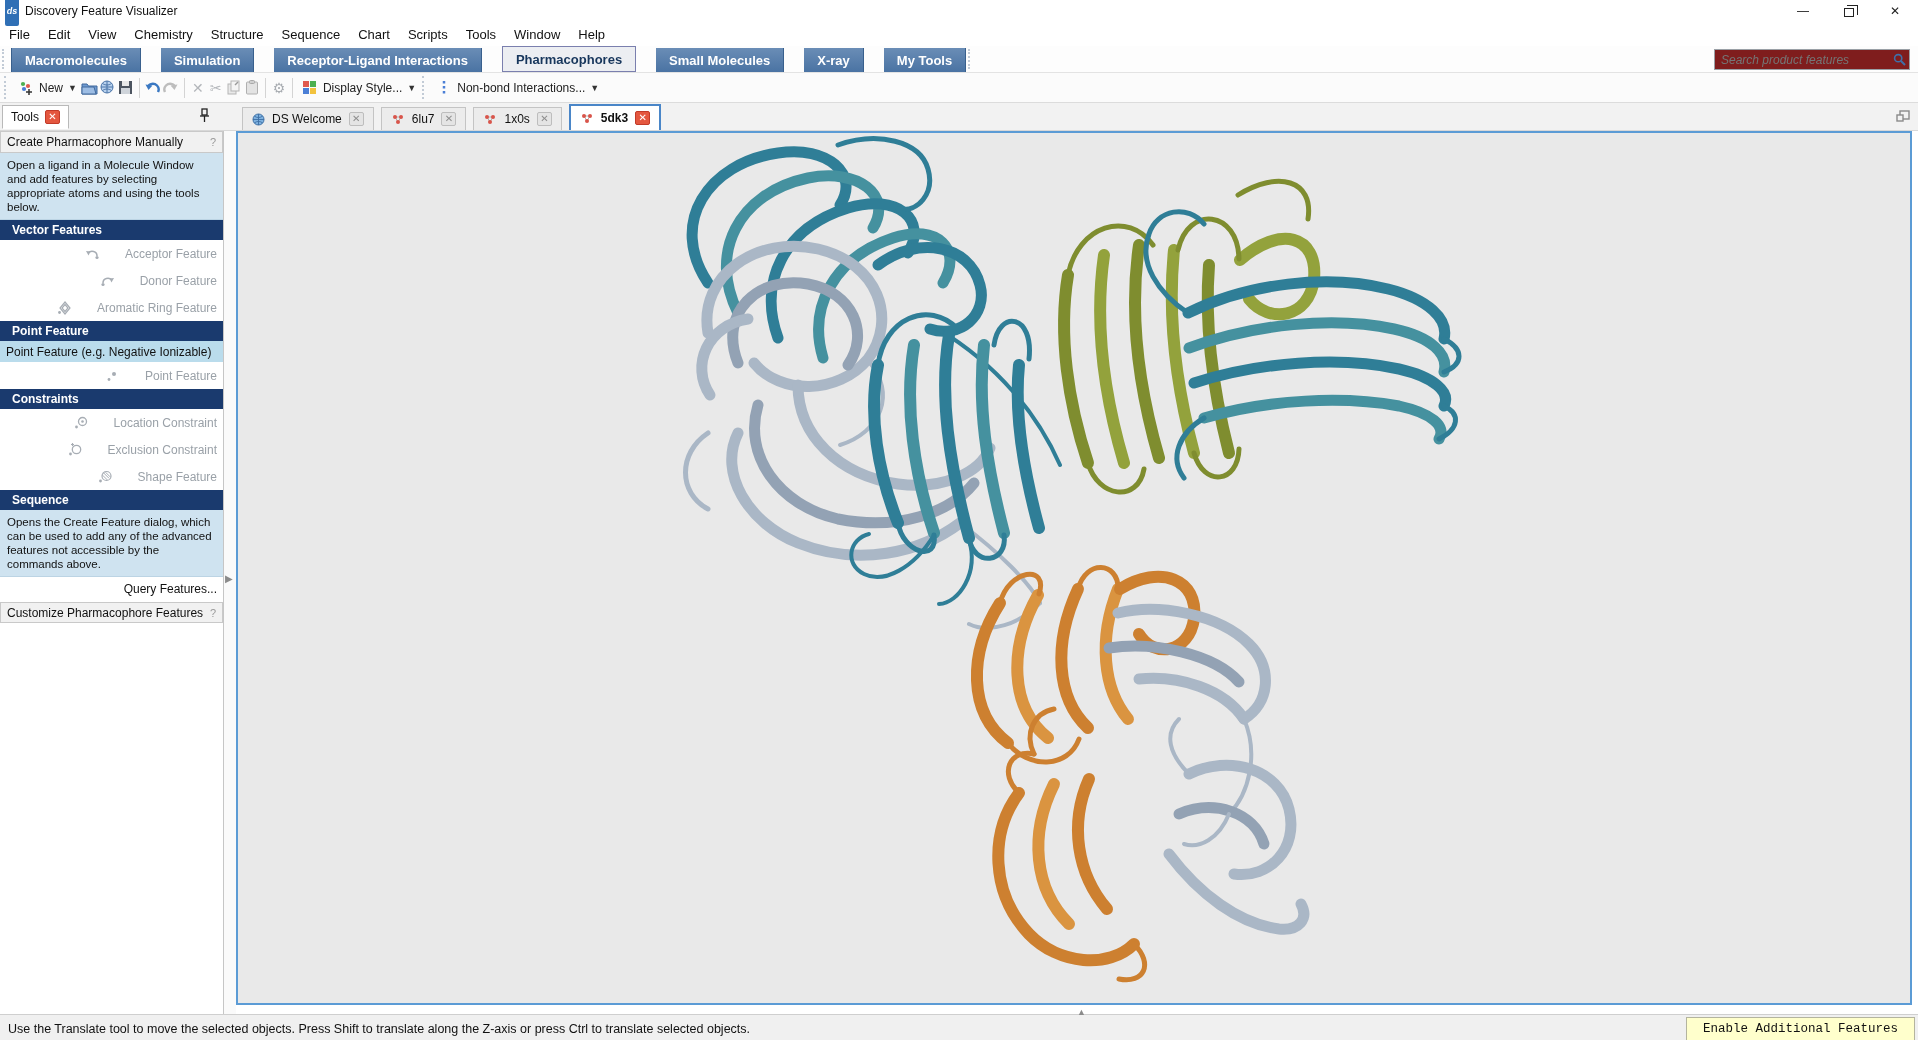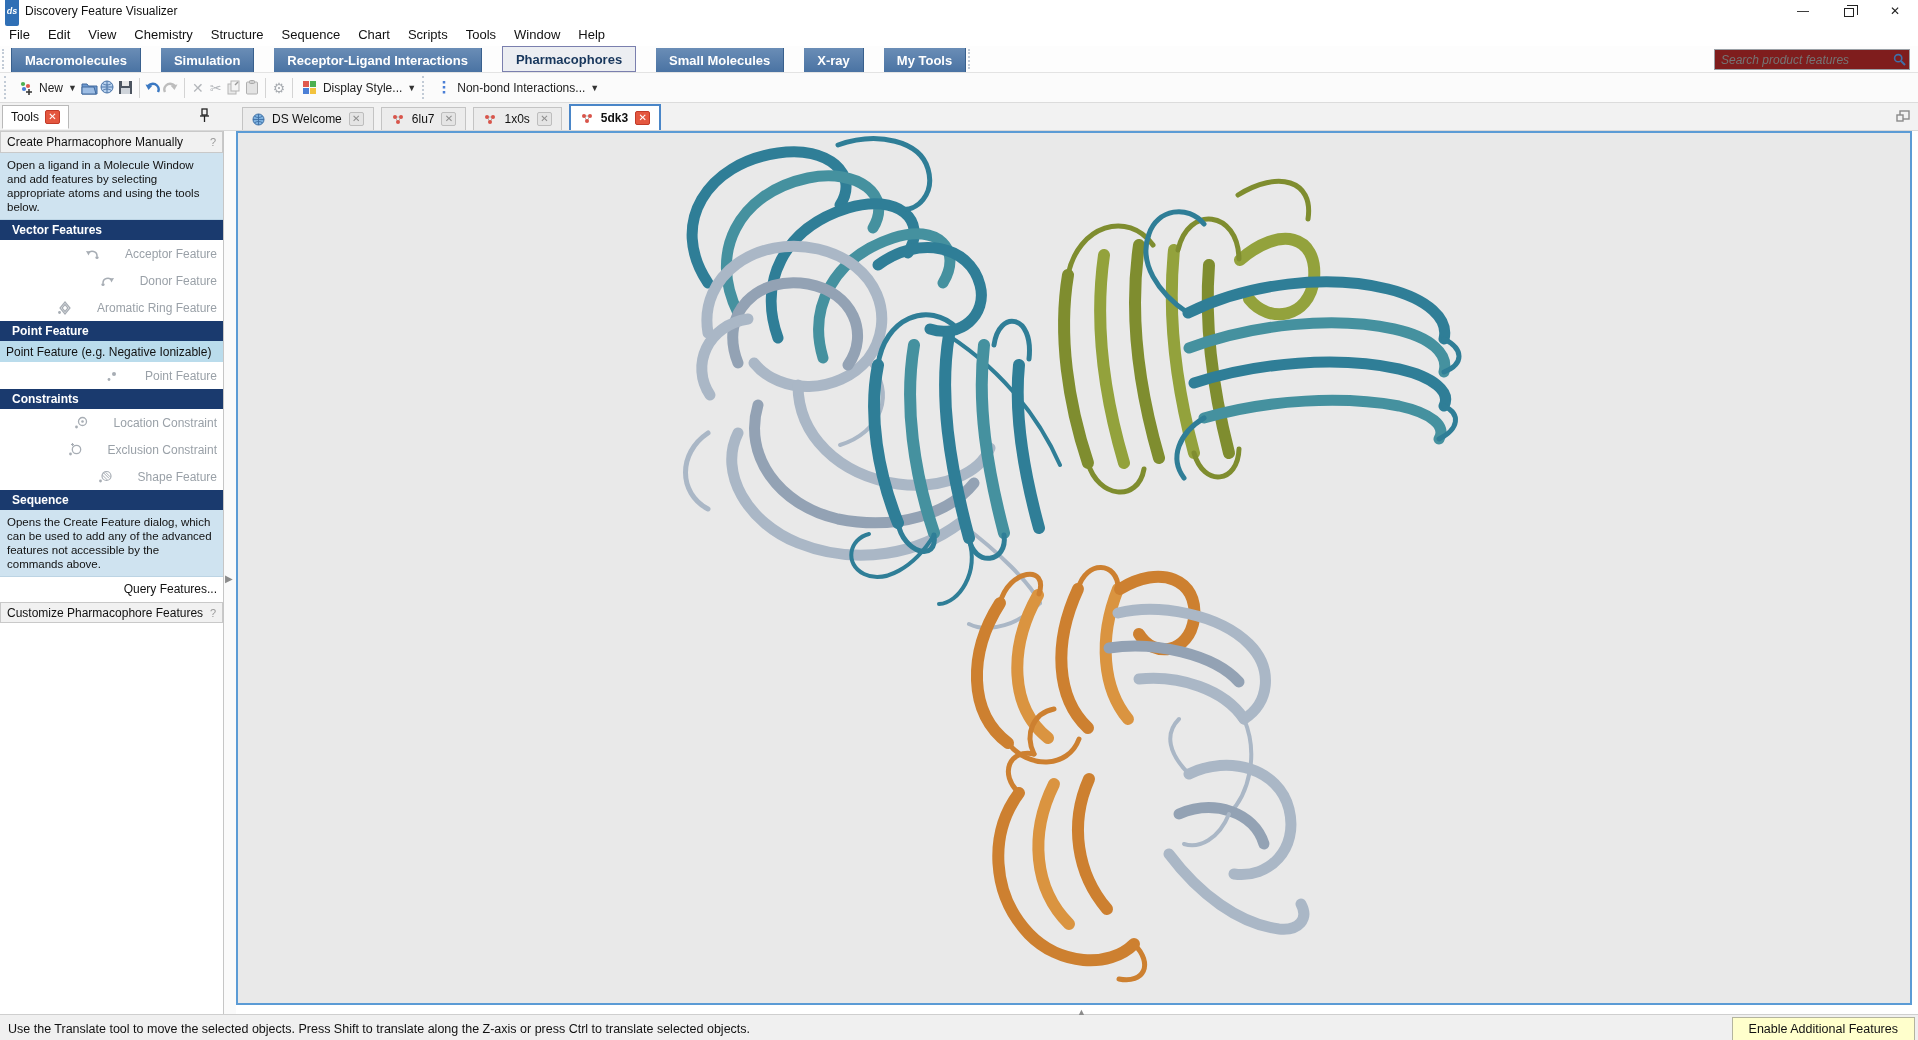--- a/index.html
+++ b/index.html
@@ -81,21 +81,21 @@
   .collapse-arrow { position:absolute; top:50%; left:1px; color:#8b8b8b; font-size:10px; }
 
   .viewport-area { flex:1; position:relative; padding:0 6px 9px 0; }
   .viewport { width:100%; height:100%; border:2px solid var(--viewport-border,#5b9bd5); background:var(--viewport-bg,#e9e9e9); }
   .bottom-arrow { position:absolute; bottom:-3px; left:50%; color:#8b8b8b; font-size:9px; }
 
   
   .statusbar { height:28px; background:#f0f0f0; border-top:1px solid #cfcfcf; display:flex; align-items:center;
     padding-left:8px; font-size:12.5px; }
   .enable-btn { margin-left:auto; margin-right:3px; height:24px; padding:0 16px; background:var(--button-yellow,#ffffcc);
-    border:1px solid #b4b49e; font-size:12.5px; display:flex; align-items:center; }
+    border:1px solid #b4b49e; font-size:12.5px; display:flex; align-items:center;font-family:Liberation Mono, monospace; }
 
   svg.rib { display:block; }
   .rb { fill:none; stroke-linecap:round; stroke-linejoin:round; }
   .teal  { stroke:var(--ribbon-teal,#2f7e97); }
   .teal2 { stroke:#45919f; }
   .olive { stroke:var(--ribbon-olive,#7f8d2f); }
   .olive2{ stroke:#93a23c; }
   .gray  { stroke:var(--ribbon-gray,#aab7c6); }
   .gray2 { stroke:#93a2b4; }
   .orange{ stroke:var(--ribbon-orange,#cd8030); }

